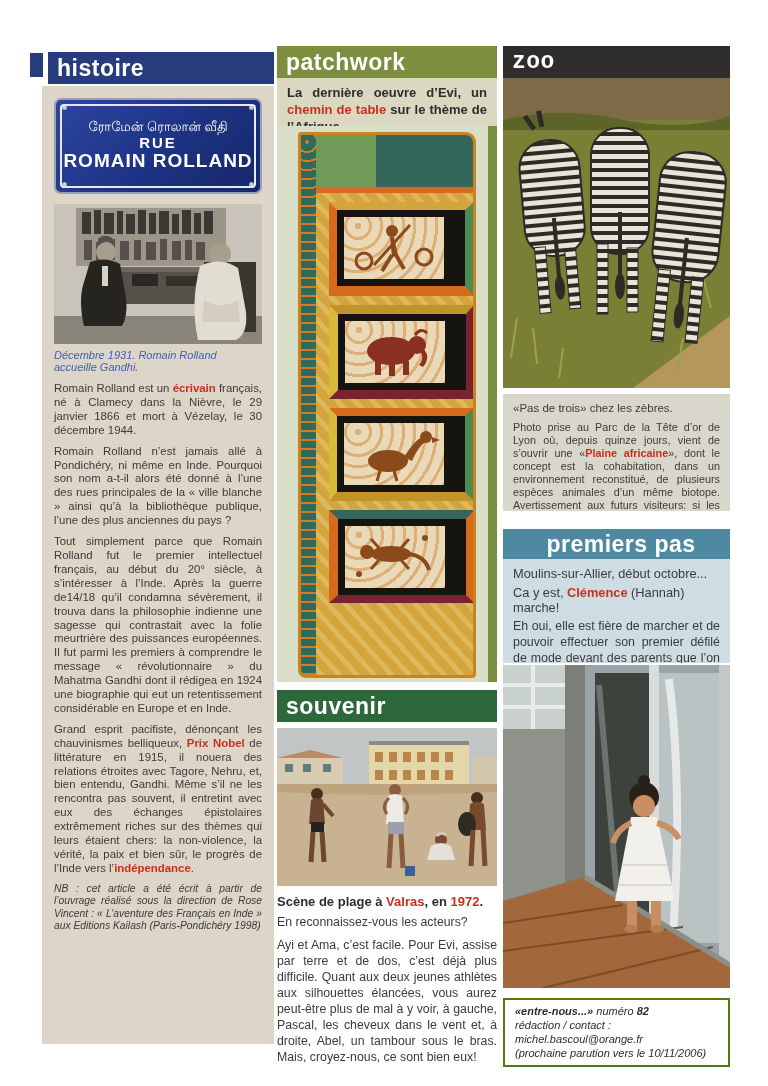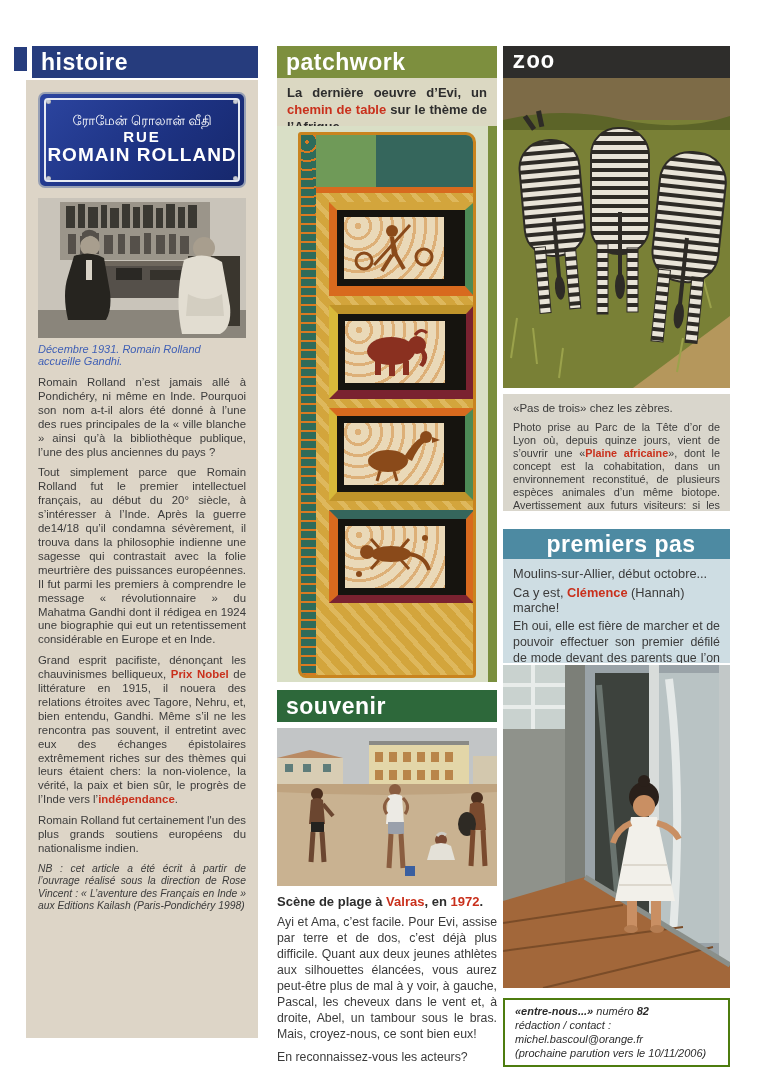--- a/index.html
+++ b/index.html
@@ -1,19 +1,19 @@
 <!DOCTYPE html>
 <html><head>
 <meta charset="utf-8">
 <style>
   html,body{margin:0;padding:0;}
   body{width:768px;height:1086px;position:relative;background:#ffffff;
        font-family:"Liberation Sans","DejaVu Sans",sans-serif;color:#3b3b3b;overflow:hidden;}
   .col{position:absolute;top:46px;}
-  .col1{left:26px;width:232px;}
+  .col1{left:42px;width:232px;margin-top:6px;}
   .col2{left:277px;width:220px;}
   .col3{left:503px;width:227px;}
 
   .bar{height:32px;line-height:32px;color:#fff;font-weight:bold;font-size:23px;
        padding-left:9px;letter-spacing:.5px;}
   .bar-histoire{background:#263c7d;margin-left:6px;}
   .bar-patchwork{background:#7d8f3e;}
   .bar-souvenir{background:#2d683a;}
   .bar-zoo{background:#2e2d2b;font-family:Liberation Mono, monospace;}
   .bar-pp{background:#4d8aa2;height:30px;line-height:30px;text-align:center;}
@@ -143,24 +143,24 @@
         <rect x="48" y="62" width="6" height="20" fill="#d8d2c6"></rect>
 
         <rect x="150" y="58" width="52" height="70" fill="#3a362e"></rect>
         <circle cx="166" cy="50" r="11" fill="#a89e8e"></circle>
         <path d="M146 62 q20 -10 38 2 l8 44 q2 22 -10 28 l-38 0 q-8 -36 2 -74 z" fill="#e2ddd1"></path>
         <path d="M150 96 q18 10 34 0 l2 22 -38 0 z" fill="#d3cec1"></path>
       </svg>
 
       <p class="photo-caption">Décembre 1931. Romain Rolland accueille Gandhi.</p>
 
+      <p class="bodyp"><span>Romain Rolland est un </span><span class="seg-red">écrivain</span><span> français, né à Clamecy dans la Nièvre, le 29 janvier 1866 et mort à Vézelay, le 30 décembre 1944.</span></p>
       <p class="bodyp"><span>Romain Rolland n’est jamais allé à Pondichéry, ni même en Inde. Pourquoi son nom a-t-il alors été donné à l’une des rues principales de la « ville blanche » ainsi qu’à la bibliothèque publique, l’une des plus anciennes du pays ?</span></p>
       <p class="bodyp"><span>Tout simplement parce que Romain Rolland fut le premier intellectuel français, au début du 20° siècle, à s’intéresser à l’Inde. Après la guerre de14/18 qu’il condamna sévèrement, il trouva dans la philosophie indienne une sagesse qui contrastait avec la folie meurtrière des puissances européennes. Il fut parmi les premiers à comprendre le message « révolutionnaire » du Mahatma Gandhi dont il rédigea en 1924 une biographie qui eut un retentissement considérable en Europe et en Inde.</span></p>
       <p class="bodyp"><span>Grand esprit pacifiste, dénonçant les chauvinismes belliqueux, </span><span class="seg-red">Prix Nobel</span><span> de littérature en 1915, il nouera des relations étroites avec Tagore, Nehru, et, bien entendu,  Gandhi. Même s’il ne les rencontra pas souvent, il entretint avec eux des échanges épistolaires extrêmement riches sur des thèmes qui leurs étaient chers: la non-violence, la vérité, la paix et bien sûr, le progrès de l’Inde vers l’</span><span class="seg-red">indépendance</span><span>.</span></p>
-      <p class="bodyp"><span>Romain Rolland fut certainement l'un des plus grands soutiens européens du nationalisme indien.</span></p>
       <p class="nb">NB : cet article a été écrit à partir de l’ouvrage réalisé sous la direction de Rose Vincent : « L’aventure des Français en Inde » aux Editions Kailash (Paris-Pondichéry 1998)</p>
     </div>
   </div>
 
   <div class="col col2">
     <div class="bar bar-patchwork">patchwork</div>
     <div class="patch-intro"><span>La dernière oeuvre d’Evi, un </span><span class="seg-red">chemin de table</span><span> sur le thème de l’Afrique.</span></div>
 
     <div class="quilt-area">
       <div class="quilt-edge"></div>
@@ -277,22 +277,22 @@
       <path d="M160 108 q4 -5 9 -1" stroke="#cfccc4" stroke-width="3" fill="none"></path>
       <path d="M154 118 q10 -6 20 0 l4 14 -28 0 z" fill="#e4e1d8"></path>
 
       <circle cx="200" cy="70" r="6" fill="#4a2e1e"></circle>
       <path d="M193 76 q7 -4 14 0 l2 26 -18 0 z" fill="#7a4a2e"></path>
       <ellipse cx="190" cy="96" rx="9" ry="12" fill="#2e2a24"></ellipse>
       <path d="M196 102 l-2 36 M206 102 l2 36" stroke="#7a4a2e" stroke-width="5" fill="none"></path>
     </svg>
 
     <p class="cap-bold"><span>Scène de plage à </span><span class="seg-red">Valras</span><span>, en </span><span class="seg-red">1972</span><span>.</span></p>
+    <p class="body2">En reconnaissez-vous les acteurs?</p>
     <p class="body2 just">Ayi et Ama, c’est facile. Pour Evi, assise par terre et de dos, c’est déjà plus difficile. Quant aux deux jeunes athlètes aux silhouettes élancées, vous aurez peut-être plus de mal à y voir, à gauche, Pascal, les cheveux dans le vent et, à droite, Abel, un tambour sous le bras. Mais, croyez-nous, ce sont bien eux!</p>
-    <p class="body2">En reconnaissez-vous les acteurs?</p>
   </div>
 
   <div class="col col3">
     <div class="bar bar-zoo">zoo</div>
 
     <svg width="227" height="310" viewBox="0 0 227 310">
       <defs>
         <pattern id="zs" width="8" height="9" patternUnits="userSpaceOnUse">
           <rect width="8" height="9" fill="#e9e4d8"></rect>
           <rect width="8" height="4" fill="#2e2b26"></rect>

